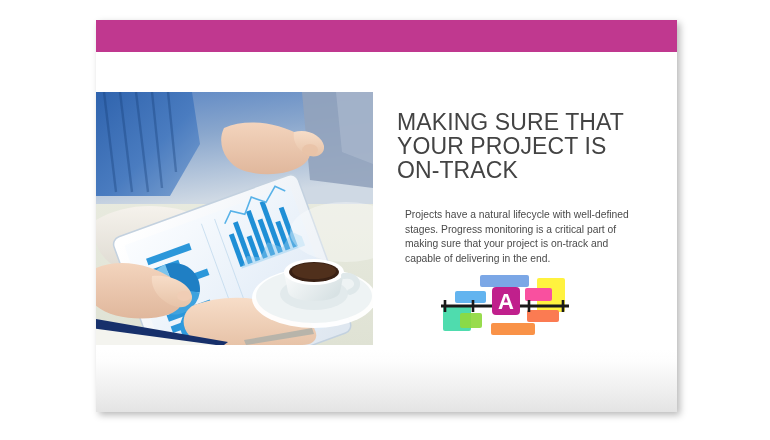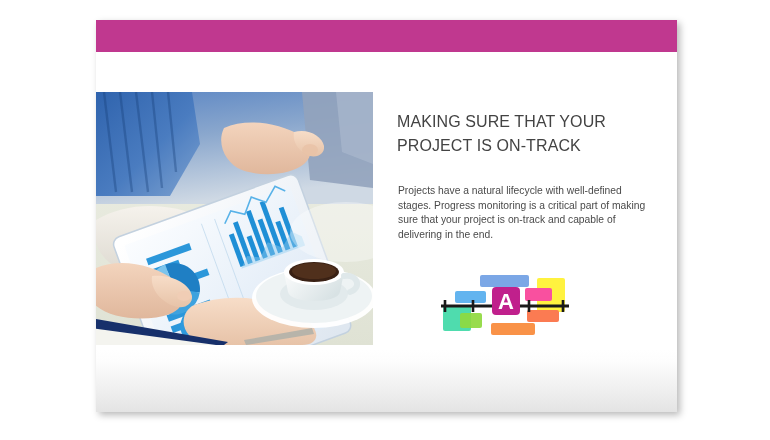--- a/index.html
+++ b/index.html
@@ -57,29 +57,29 @@
   .photo svg { display: block; }
 
   
   .text-col {
     position: absolute;
     left: 301px;
     top: 90px;
     width: 255px;
   }
   .slide-title {
-    font-size: 16px;
+    font-size: 23px;
     line-height: 24px;
     color: #434343;
     letter-spacing: 0.1px;
     margin: 0;
     font-weight: normal;
   }
   .slide-body {
-    margin: 1px;
+    margin: 8px;
     margin-top: 26px;
     font-size: 10.3px;
     line-height: 14.6px;
     color: #4a4a4a;
   }
 
   
   .timeline-graphic {
     position: absolute;
     left: 339px;

